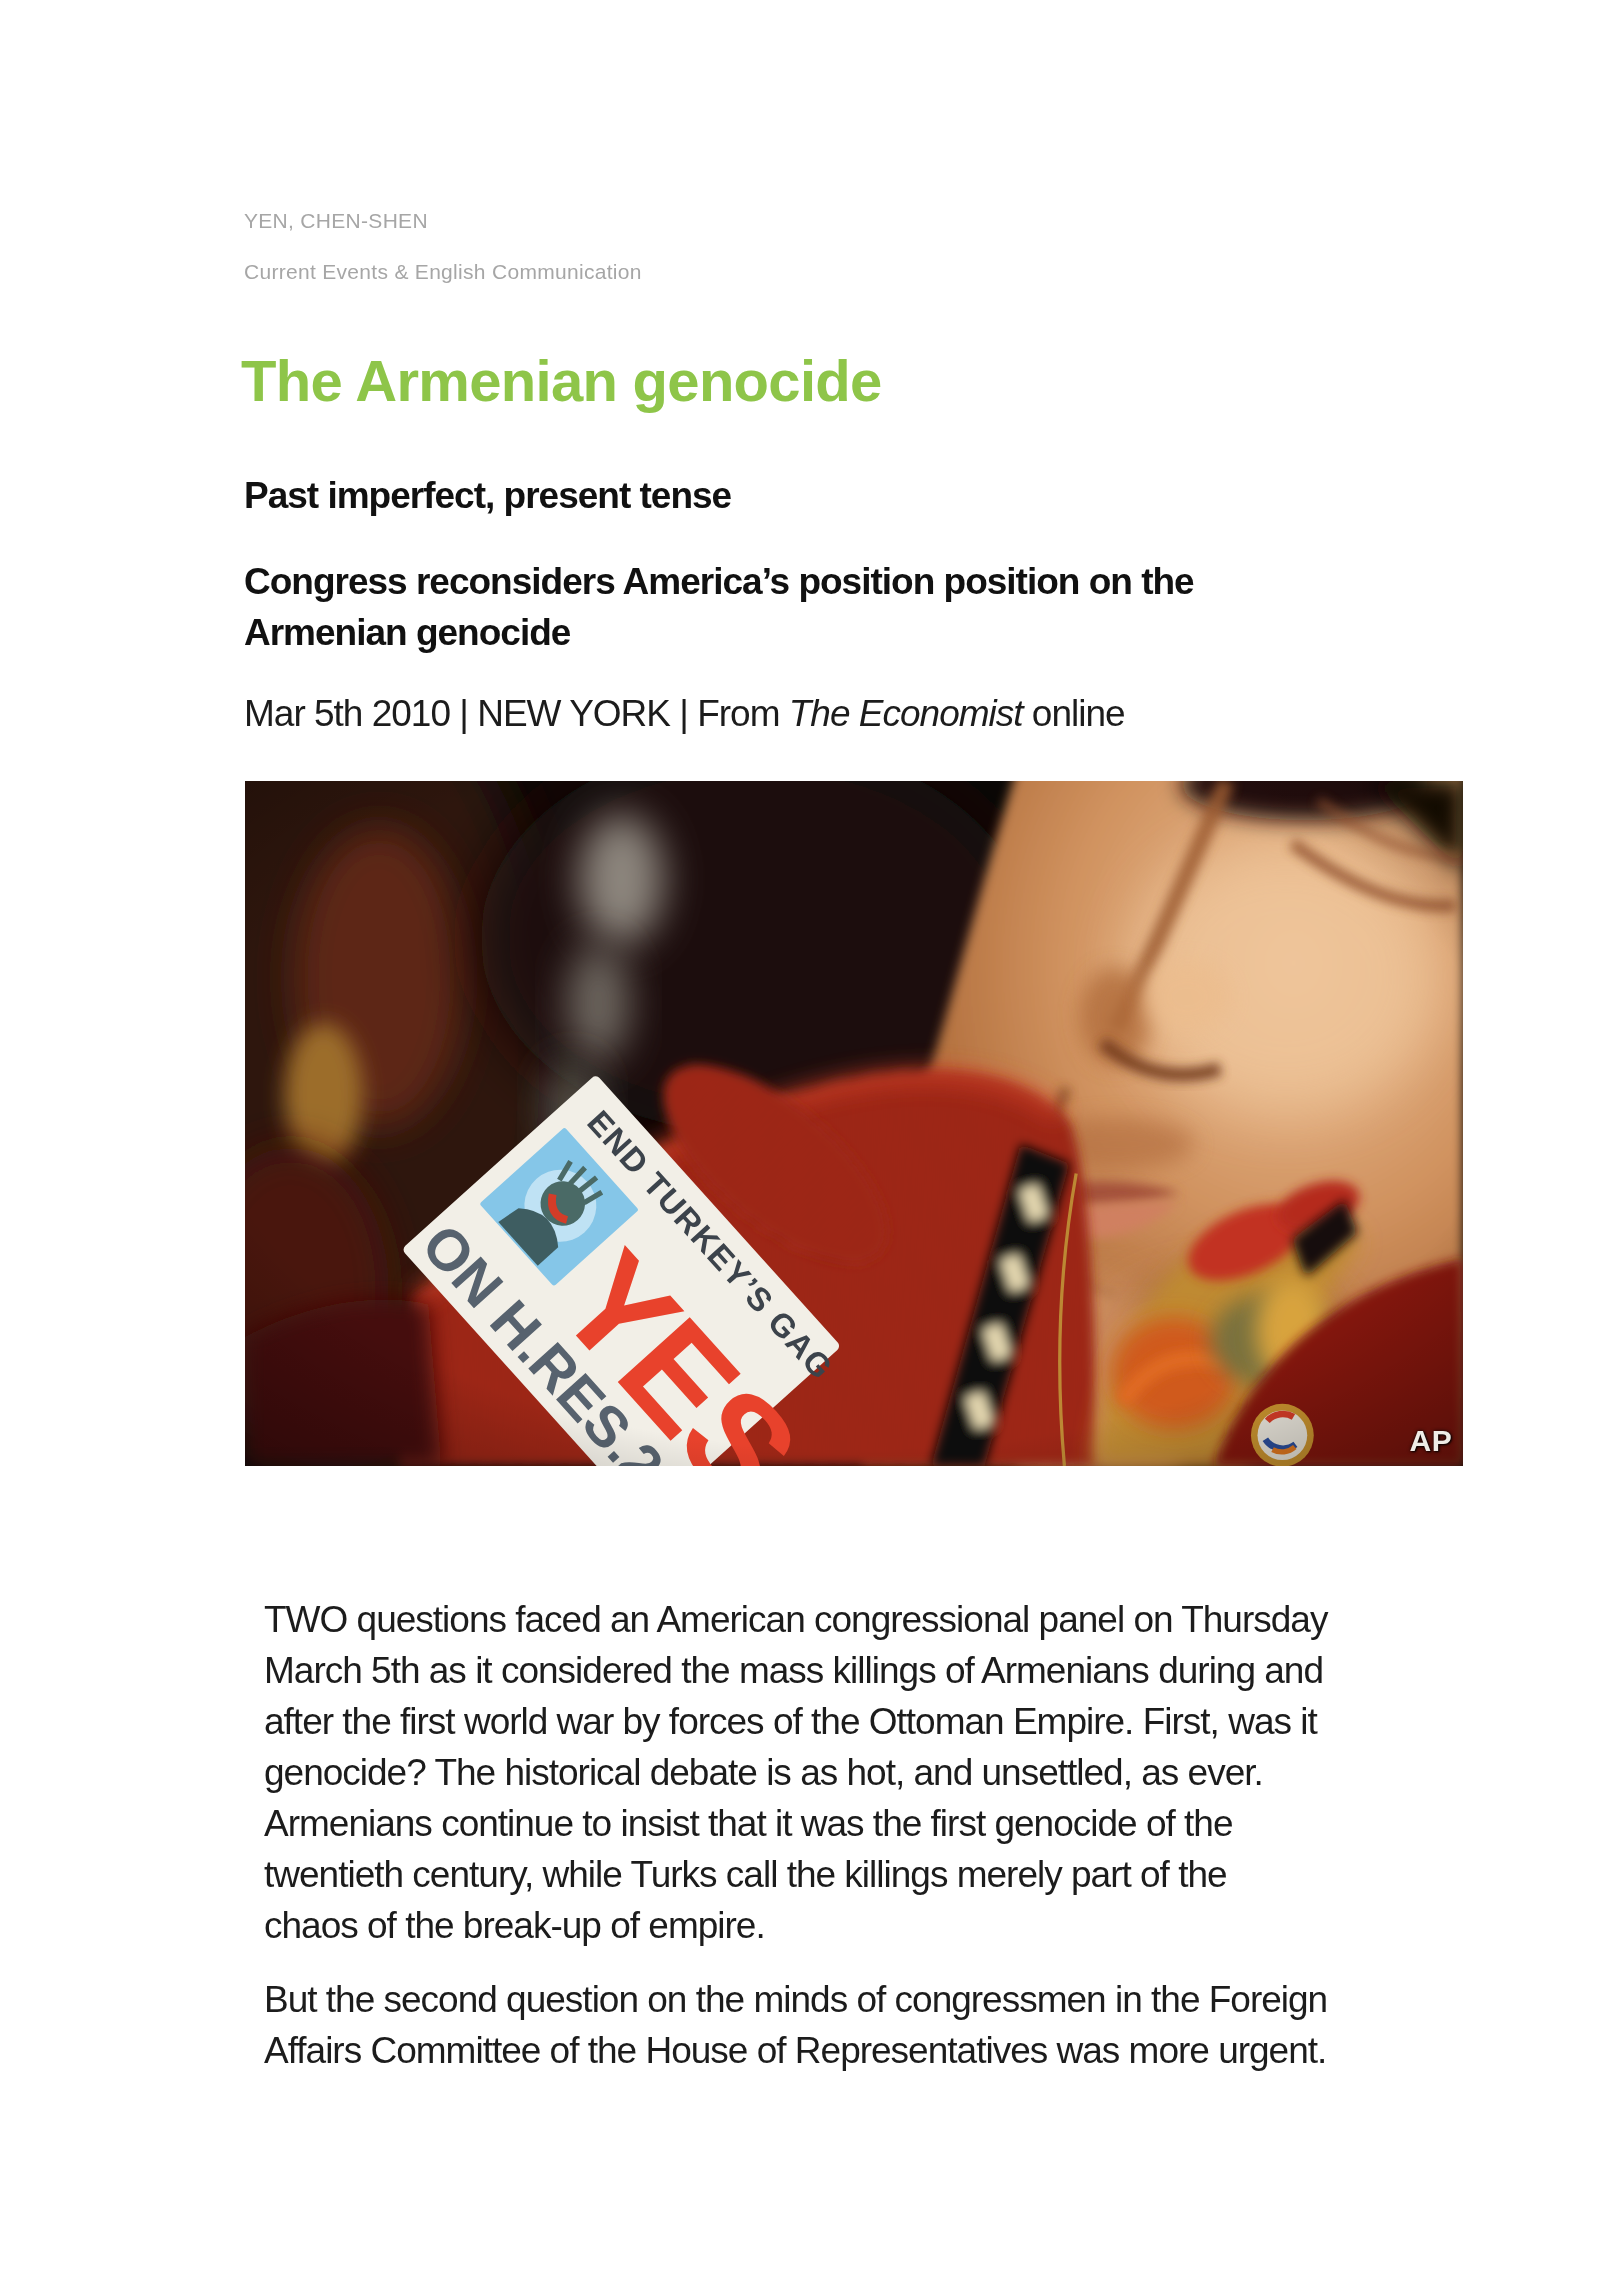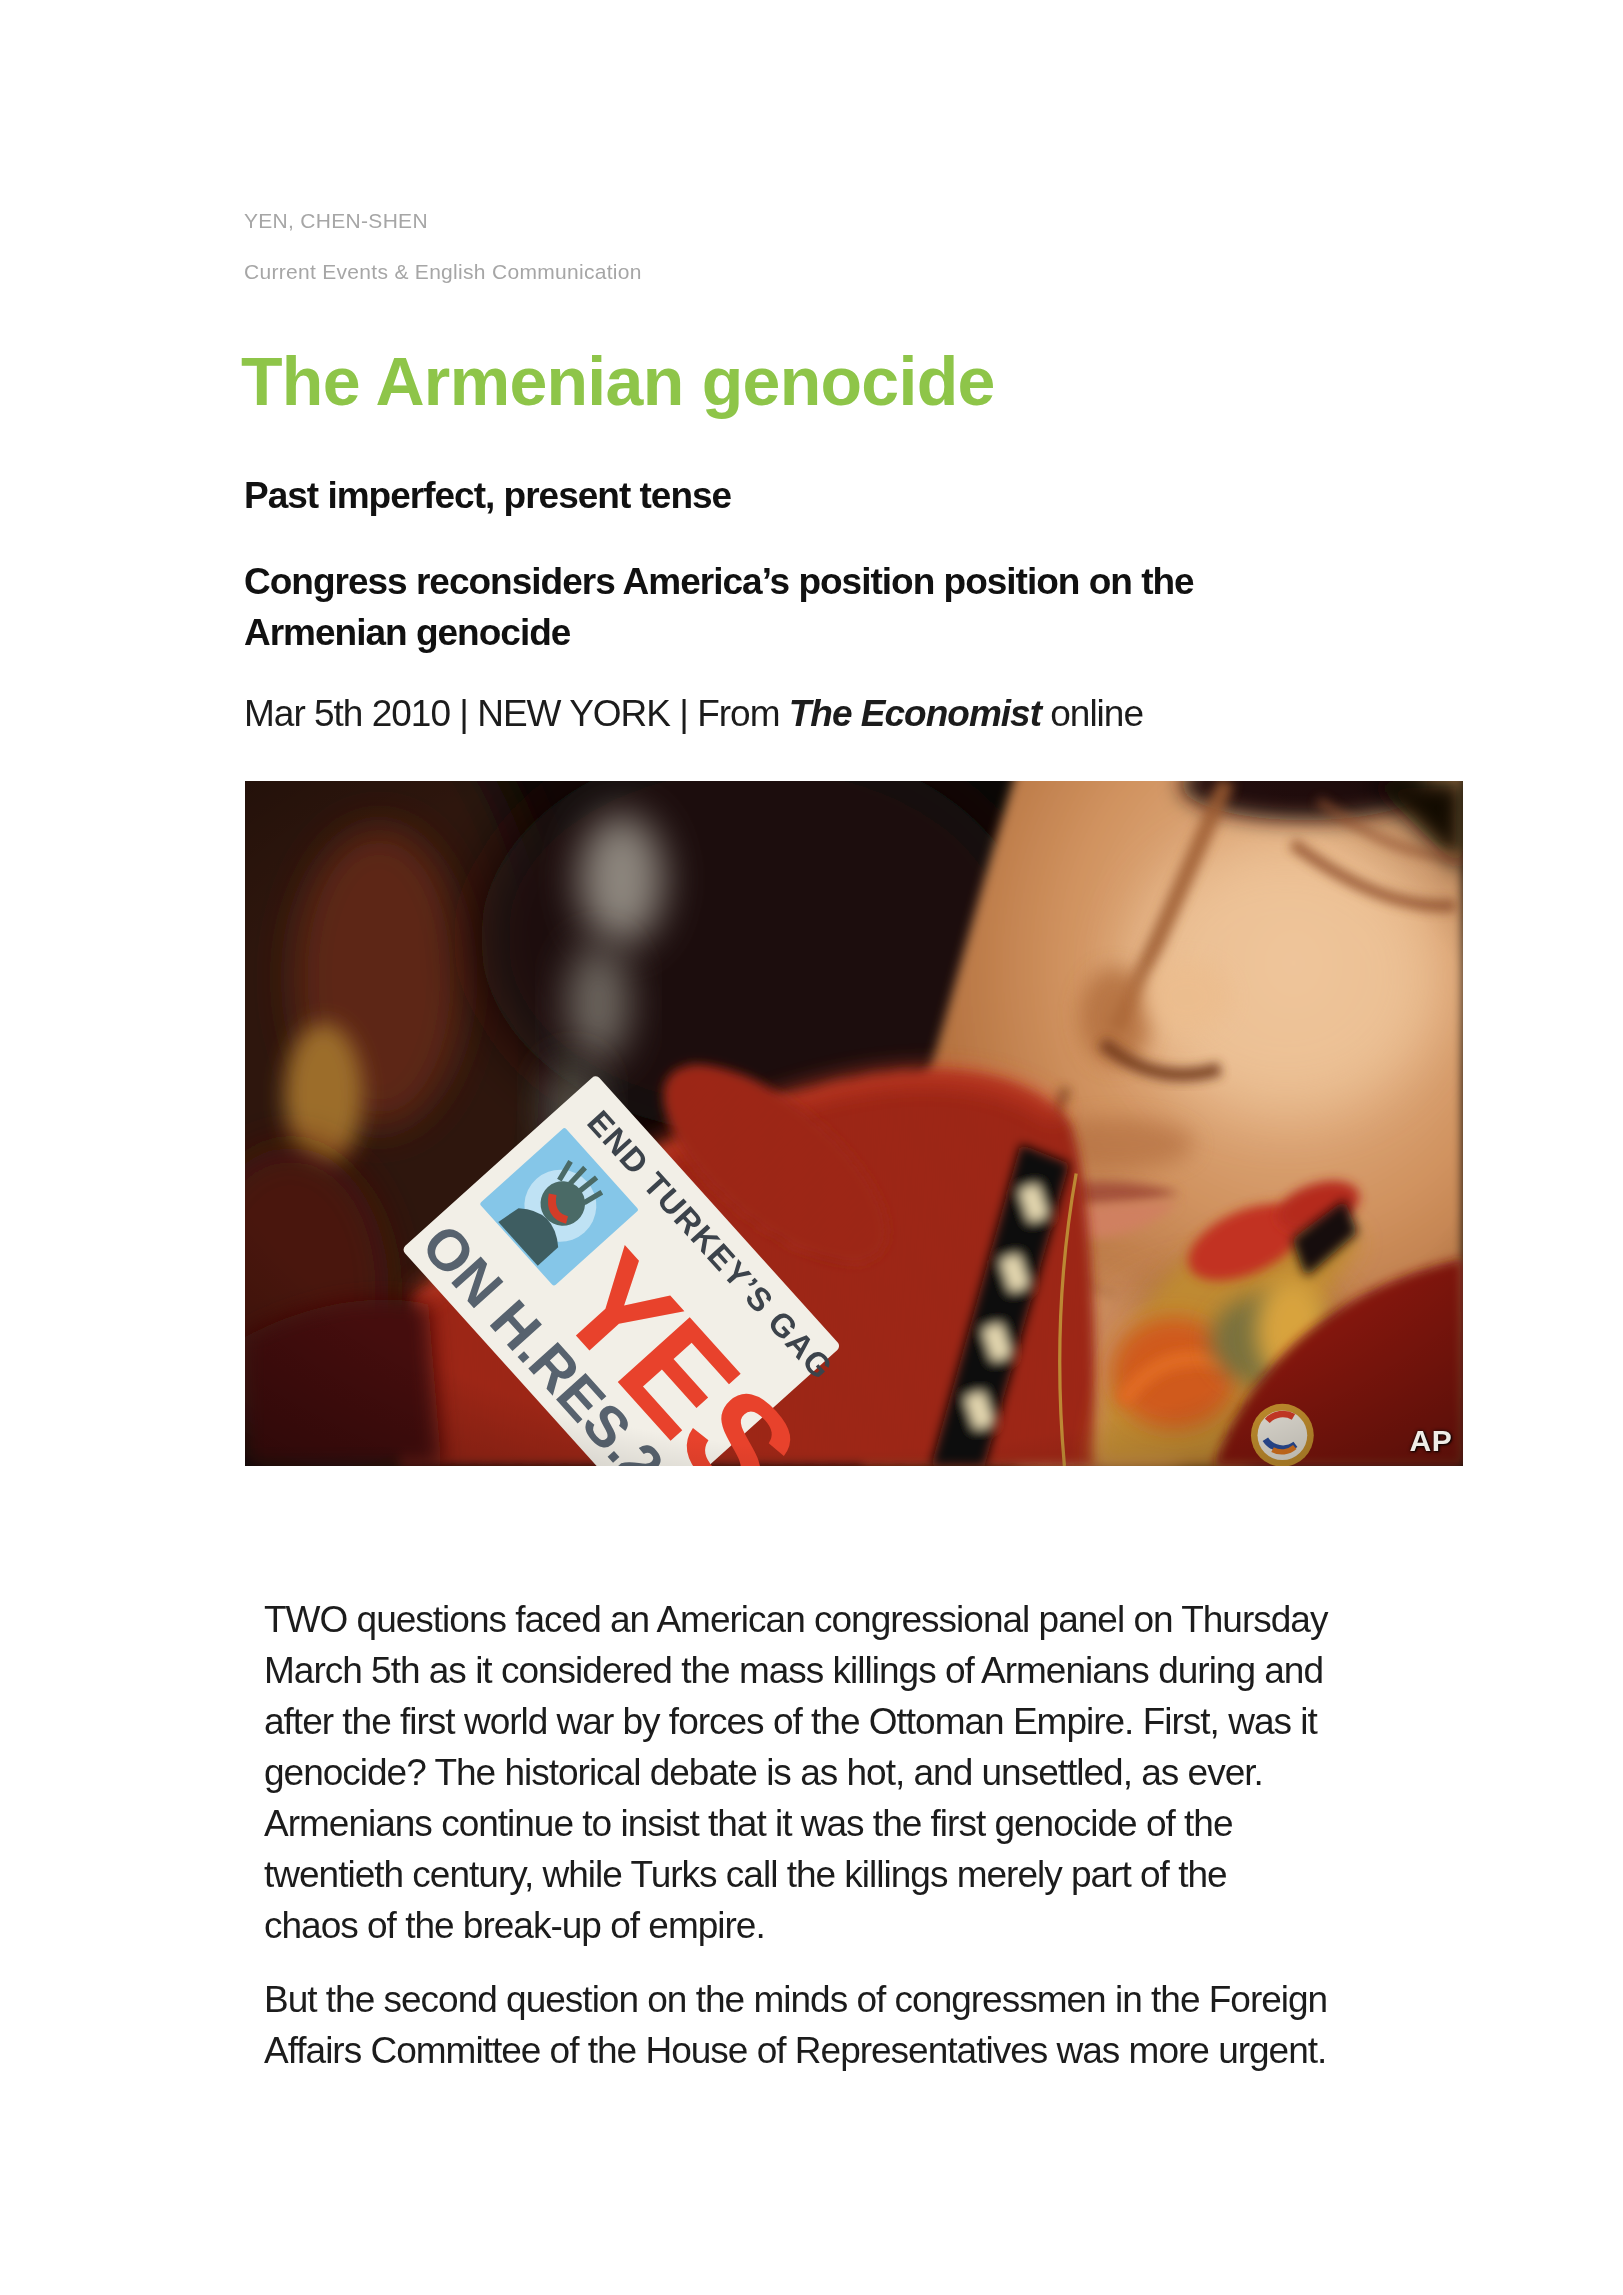--- a/index.html
+++ b/index.html
@@ -17,21 +17,21 @@
     font-size:21px;
     line-height:26px;
     color:#a6a6a6;
     letter-spacing:0.3px;
     white-space:nowrap;
   }
   .author{top:208px;}
   .course{top:259px;}
   .title{
     left:241px;top:335px;
-    font-size:68px;
+    font-size:58px;
     font-weight:bold;
     line-height:92px;
     letter-spacing:-0.7px;
     color:#8ec549;
     white-space:nowrap;
     margin:0;
   }
   .subtitle{
     left:244px;top:470px;
     font-size:37px;font-weight:bold;
@@ -42,21 +42,21 @@
     left:244px;top:556px;
     font-size:37px;font-weight:bold;
     line-height:51px;letter-spacing:-1px;
     color:#111;
   }
   .dateline{
     left:244px;top:688px;
     font-size:37px;line-height:51px;letter-spacing:-1px;
     color:#1c1c1c;white-space:nowrap;
   }
-  .dateline .src{font-style:italic;font-weight:bold;}
+  .dateline .src{font-style:italic;}
   .para{
     left:244px;
     font-size:37px;line-height:51px;letter-spacing:-1px;
     color:#1c1c1c;
     margin-left:20px;
   }
   .para div{white-space:nowrap;}
   .p1{top:1594px;}
   .p2{top:1974px;}
   .photo{

